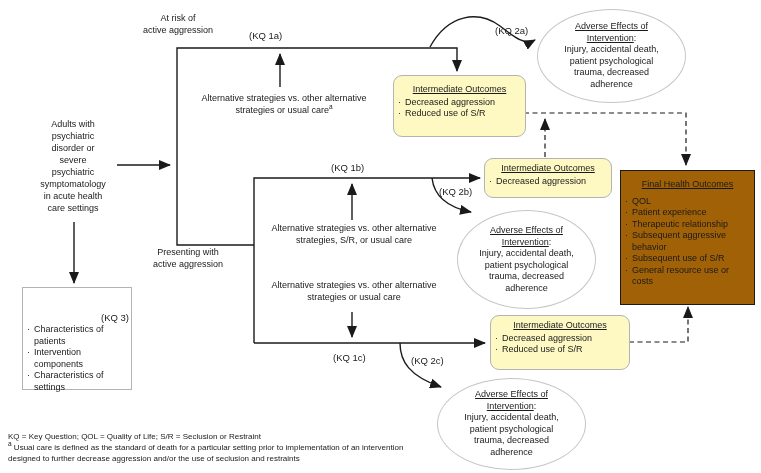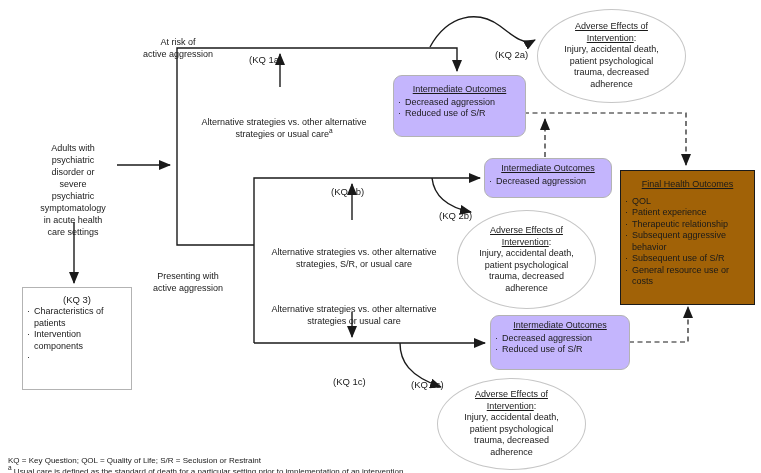--- a/index.html
+++ b/index.html
@@ -1,27 +1,27 @@
 <!DOCTYPE html>
 <html><head>
 <meta charset="utf-8">
 <style>
   html,body{margin:0;padding:0;background:#ffffff;}
   .stage{position:relative;width:761px;height:473px;background:#ffffff;
          font-family:"Liberation Sans",sans-serif;color:#1a1a1a;overflow:hidden;}
   .abs{position:absolute;}
   svg.overlay{position:absolute;left:0;top:0;z-index:1;}
-  .txt{z-index:2;margin-top:24px;}
+  .txt{z-index:2;}
   .ctr{text-align:center;}
   .preline{white-space:pre-line;}
   .small{font-size:9px;line-height:11.5px;}
   .tiny{font-size:8px;line-height:11px;}
   .kq{font-weight:normal;font-size:9.5px;line-height:11px;}
   .u{text-decoration:underline;}
-  .rbox{border:1px solid #b3b3b3;border-radius:9px;background:#c4b5fd;z-index:2;}
+  .rbox{border:1px solid #b3b3b3;border-radius:9px;background:#fef9c3;z-index:2;}
   .sbox{border:1px solid #b3b3b3;background:#ffffff;z-index:2;}
   .fbox{border:1.5px solid #1a1a1a;background:#a16207;z-index:2;}
   .ell{border:1px solid #c6c6c6;border-radius:50%;background:#ffffff;z-index:2;text-align:center;}
   .boxtitle{text-align:center;margin:3px 2px 1px 2px;}
   .li{display:flex;gap:4px;align-items:flex-start;padding:0 3px 0 4px;}
   .blt{flex:0 0 auto;}
   sup{font-size:6.5px;vertical-align:super;line-height:0;}
 </style>
 </head>
 <body>
@@ -75,31 +75,32 @@
 care settings</div>
 
   <div class="abs txt small ctr" style="left:180px;top:93px;width:208px;"><span class="preline">Alternative strategies vs. other alternative
 strategies or usual care</span><sup>a</sup></div>
   <div class="abs txt small ctr preline" style="left:254px;top:223px;width:200px;">Alternative strategies vs. other alternative
 strategies, S/R, or usual care</div>
   <div class="abs txt small ctr preline" style="left:254px;top:280px;width:200px;">Alternative strategies vs. other alternative
 strategies or usual care</div>
 
   <div class="abs sbox small" style="left:22px;top:287px;width:108px;height:101px;">
-    <div class="boxtitle kq" style="margin-top:6px;">(KQ 3)</div>
+    <div class="boxtitle kq" style="margin-top:24px;text-align:right;">(KQ 3)</div>
     <div class="li">
         <span class="blt">·</span>
         <span>Characteristics of patients</span>
       </div>
     <div class="li">
         <span class="blt">·</span>
         <span>Intervention components</span>
       </div>
     <div class="li">
         <span class="blt">·</span>
+        <span>Characteristics of settings</span>
       </div>
   </div>
 
   <div class="abs rbox small" style="left:393px;top:75px;width:131px;height:60px;">
     <div class="boxtitle" style="margin-top:8px;"><span class="u">Intermediate Outcomes</span></div>
     <div class="li">
         <span class="blt">·</span>
         <span>Decreased aggression</span>
       </div>
     <div class="li">

